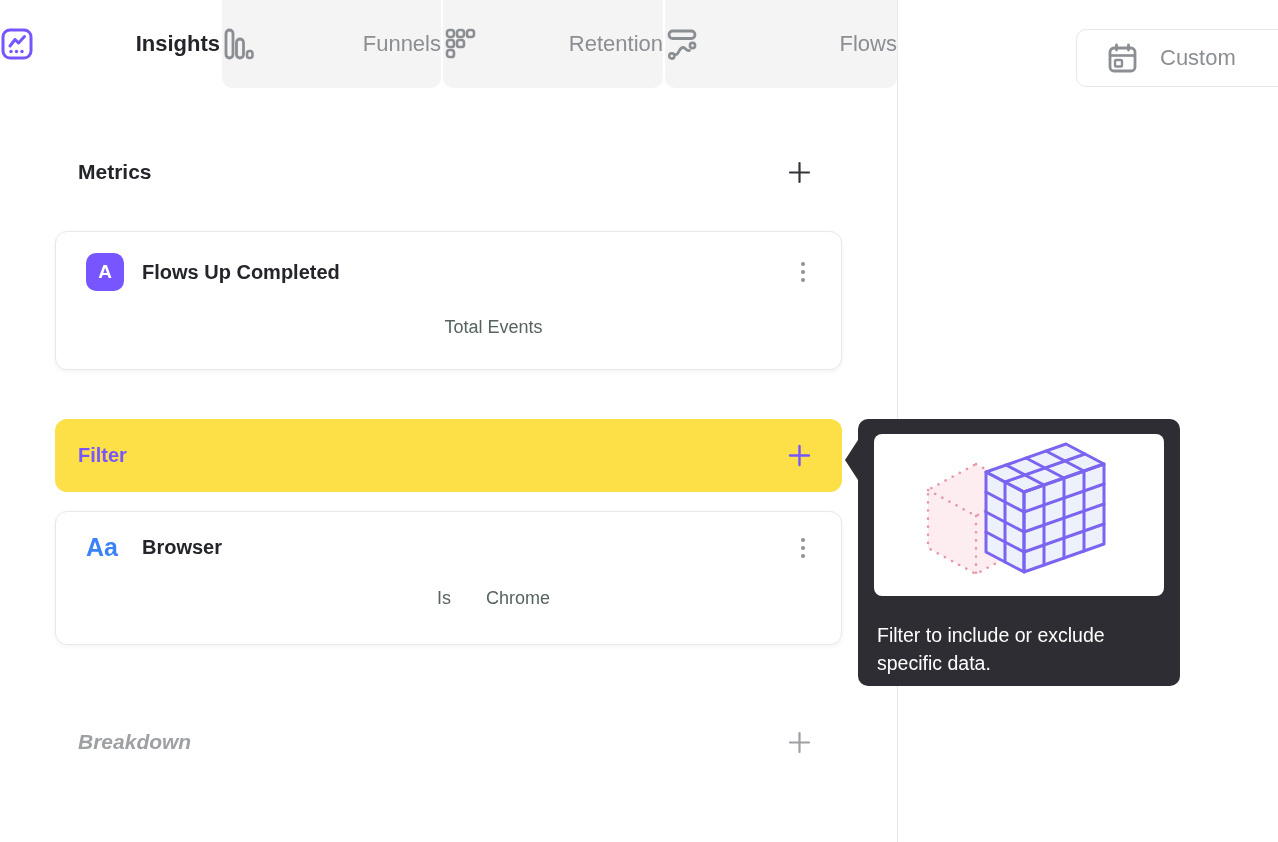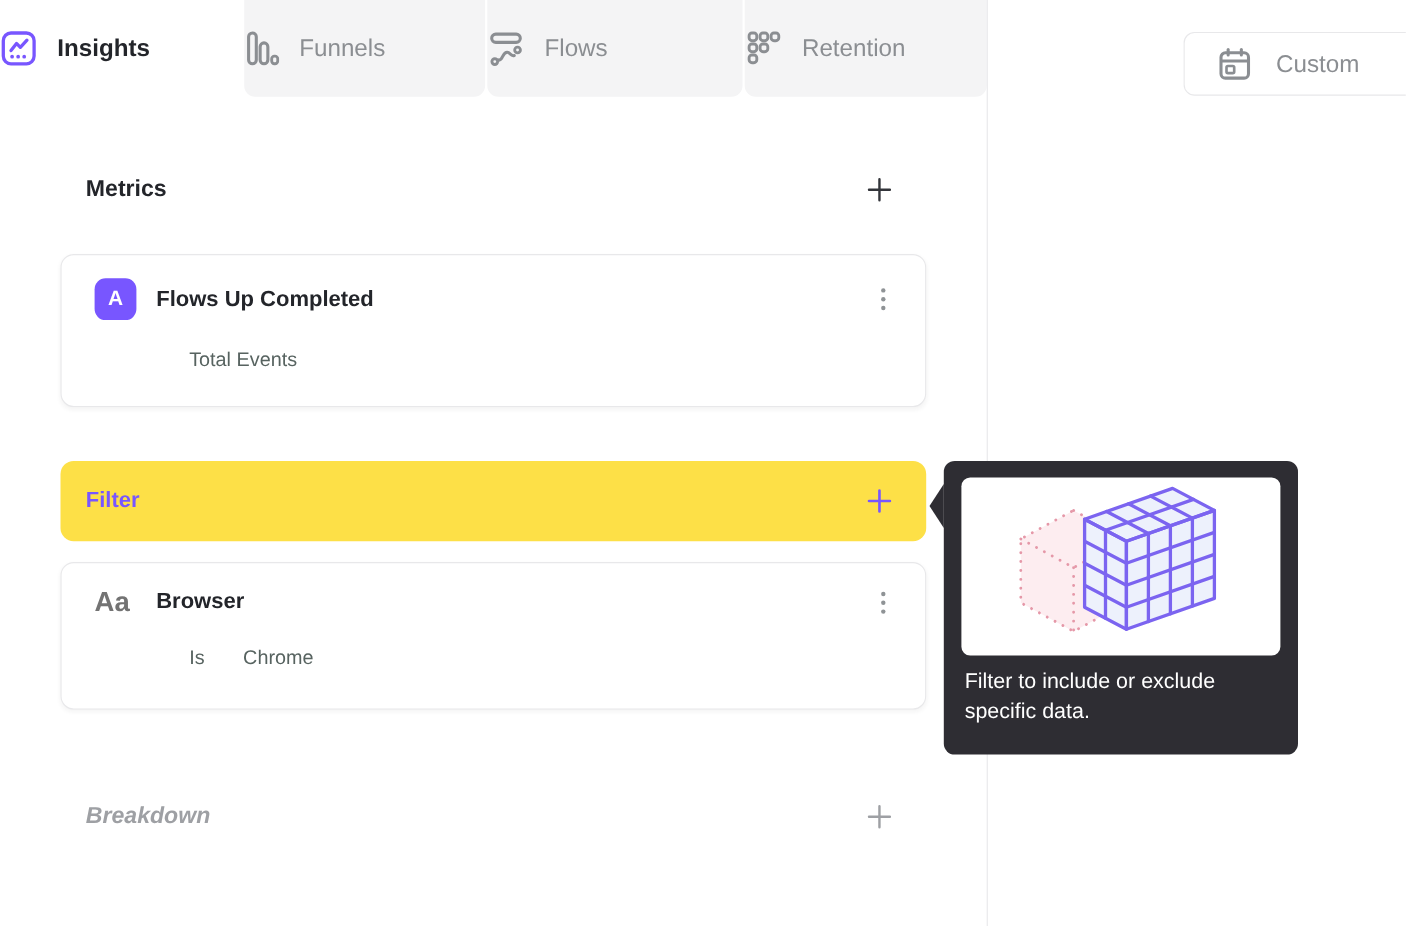--- a/index.html
+++ b/index.html
@@ -5,21 +5,21 @@
   * { margin:0; padding:0; box-sizing:border-box; }
   html,body { width:1278px; height:842px; }
   body {
     position:relative; overflow:hidden; background:#ffffff;
     font-family:"Liberation Sans", sans-serif; color:#23252a;
   }
 
   
   .tabbar { position:absolute; left:0; top:0; width:897px; height:88px; display:flex; }
   .tab {
-    display:flex; align-items:center; justify-content:flex-start; gap:18px;
+    display:flex; align-items:center; justify-content:space-between; gap:18px;
     font-size:22px; cursor:pointer;
   }
   .tab.active { background:#ffffff; color:#23252a; font-weight:700; width:220px; }
   .tab.inactive {
     background:#f4f4f5; color:#8b8e92; font-weight:500;
     border-radius:0 0 10px 10px; margin-left:2px;
   }
   .tab-funnels { width:219px; }
   .tab-flows { width:232px; }
   .tab-retention { width:220px; }
@@ -50,25 +50,25 @@
     padding:21px 26px 0 30px; cursor:pointer;
   }
   .metric-card { margin-top:39px; height:139px; }
   .browser-card { margin-top:19px; height:134px; }
   .card-row1 { display:flex; align-items:center; }
   .badge {
     width:38px; height:38px; border-radius:10px; background:#7856ff;
     color:#fff; font-weight:700; font-size:19px;
     display:flex; align-items:center; justify-content:center; flex:0 0 auto;
   }
-  .aa-ic { width:38px; flex:0 0 auto; font-size:25px; font-weight:600; color:#737373; letter-spacing:0; }
+  .aa-ic { width:38px; flex:0 0 auto; font-size:25px; font-weight:600; color:#3b82f6; letter-spacing:0; }
   .card-title { flex:1; margin-left:18px; font-size:20px; font-weight:700; color:#23252a; }
   .kebab { width:24px; display:flex; flex-direction:column; align-items:center; gap:4px; padding:2px 0; cursor:pointer; }
   .kebab i { width:4px; height:4px; border-radius:50%; background:#8f9396; }
-  .card-sub { margin-left:86px; margin-top:26px; font-size:18px; color:#576360; }
+  .card-sub { margin-left:86px; margin-top:26px; font-size:18px; color:#576360;text-align:center; }
   .card-sub .op { display:inline-block; margin-right:35px; }
 
   .filter-row {
     margin-top:49px; height:73px; background:#fde047; border-radius:12px;
     display:flex; align-items:center; justify-content:space-between;
     padding:0 30px 0 23px; cursor:pointer;
   }
   .filter-row .label { font-size:20px; font-weight:700; color:#7856ff; }
 
   
@@ -79,21 +79,21 @@
   .tooltip-arrow {
     position:absolute; left:-13px; top:21px; width:0; height:0;
     border-top:20px solid transparent; border-bottom:20px solid transparent;
     border-right:13px solid #2e2d33;
   }
   .tooltip-img {
     width:100%; height:162px; background:#fff; border-radius:8px;
     display:flex; align-items:center; justify-content:center; overflow:hidden;
   }
   .tooltip-text {
-    margin-top:10px; padding-left:3px; width:250px;
+    margin-top:26px; padding-left:3px; width:250px;
     color:#ffffff; font-size:19.5px; line-height:1.42; font-weight:500;
   }
 </style>
 </head>
 <body>
 
 <div class="tabbar">
   <div class="tab active">
     <span class="ticon">
       <svg width="34" height="34" viewBox="0 0 34 34" fill="none">
@@ -109,46 +109,46 @@
 
   <div class="tab inactive tab-funnels">
     <span class="ticon">
       <svg width="32" height="34" viewBox="0 0 32 34" fill="none">
         <rect x="4" y="3" width="7" height="28" rx="3.5" stroke="#8b8e92" stroke-width="2.8"></rect>
         <rect x="14.5" y="12" width="7" height="19" rx="3.5" stroke="#8b8e92" stroke-width="2.8"></rect>
         <rect x="25" y="24" width="5.5" height="7" rx="2.5" stroke="#8b8e92" stroke-width="2.6"></rect>
       </svg>
     </span>
     <span>Funnels</span>
-  </div>
-
-  <div class="tab inactive tab-flows">
-    <span class="ticon">
-      <svg width="34" height="34" viewBox="0 0 34 34" fill="none">
-        <rect x="4" y="4" width="26" height="7.5" rx="3.7" stroke="#8b8e92" stroke-width="2.8"></rect>
-        <circle cx="6.8" cy="29" r="2.6" stroke="#8b8e92" stroke-width="2.6"></circle>
-        <circle cx="27.5" cy="18.5" r="2.6" stroke="#8b8e92" stroke-width="2.6"></circle>
-        <path d="M10 27.5 C14 29 13.5 20.5 18 20.5 C21 20.5 21 24.5 24.5 23.5" stroke="#8b8e92" stroke-width="2.8" stroke-linecap="round" fill="none"></path>
-      </svg>
-    </span>
-    <span>Flows</span>
   </div>
 
   <div class="tab inactive tab-retention">
     <span class="ticon">
       <svg width="34" height="34" viewBox="0 0 34 34" fill="none">
         <rect x="4" y="3" width="7" height="7" rx="2.6" stroke="#8b8e92" stroke-width="2.6"></rect>
         <rect x="14" y="3" width="7" height="7" rx="2.6" stroke="#8b8e92" stroke-width="2.6"></rect>
         <rect x="24" y="3" width="7" height="7" rx="2.6" stroke="#8b8e92" stroke-width="2.6"></rect>
         <rect x="4" y="13" width="7" height="7" rx="2.6" stroke="#8b8e92" stroke-width="2.6"></rect>
         <rect x="14" y="13" width="7" height="7" rx="2.6" stroke="#8b8e92" stroke-width="2.6"></rect>
         <rect x="4" y="23" width="7" height="7" rx="2.6" stroke="#8b8e92" stroke-width="2.6"></rect>
       </svg>
     </span>
     <span>Retention</span>
+  </div>
+
+  <div class="tab inactive tab-flows">
+    <span class="ticon">
+      <svg width="34" height="34" viewBox="0 0 34 34" fill="none">
+        <rect x="4" y="4" width="26" height="7.5" rx="3.7" stroke="#8b8e92" stroke-width="2.8"></rect>
+        <circle cx="6.8" cy="29" r="2.6" stroke="#8b8e92" stroke-width="2.6"></circle>
+        <circle cx="27.5" cy="18.5" r="2.6" stroke="#8b8e92" stroke-width="2.6"></circle>
+        <path d="M10 27.5 C14 29 13.5 20.5 18 20.5 C21 20.5 21 24.5 24.5 23.5" stroke="#8b8e92" stroke-width="2.8" stroke-linecap="round" fill="none"></path>
+      </svg>
+    </span>
+    <span>Flows</span>
   </div>
 </div>
 
 <div class="v-divider"></div>
 
 <div class="custom-btn">
   <span style="display:flex;">
     <svg width="33" height="33" viewBox="0 0 33 33" fill="none">
       <rect x="4" y="6" width="25" height="23" rx="4" stroke="#8b8e92" stroke-width="2.8"></rect>
       <line x1="4" y1="13.5" x2="29" y2="13.5" stroke="#8b8e92" stroke-width="2.6"></line>

